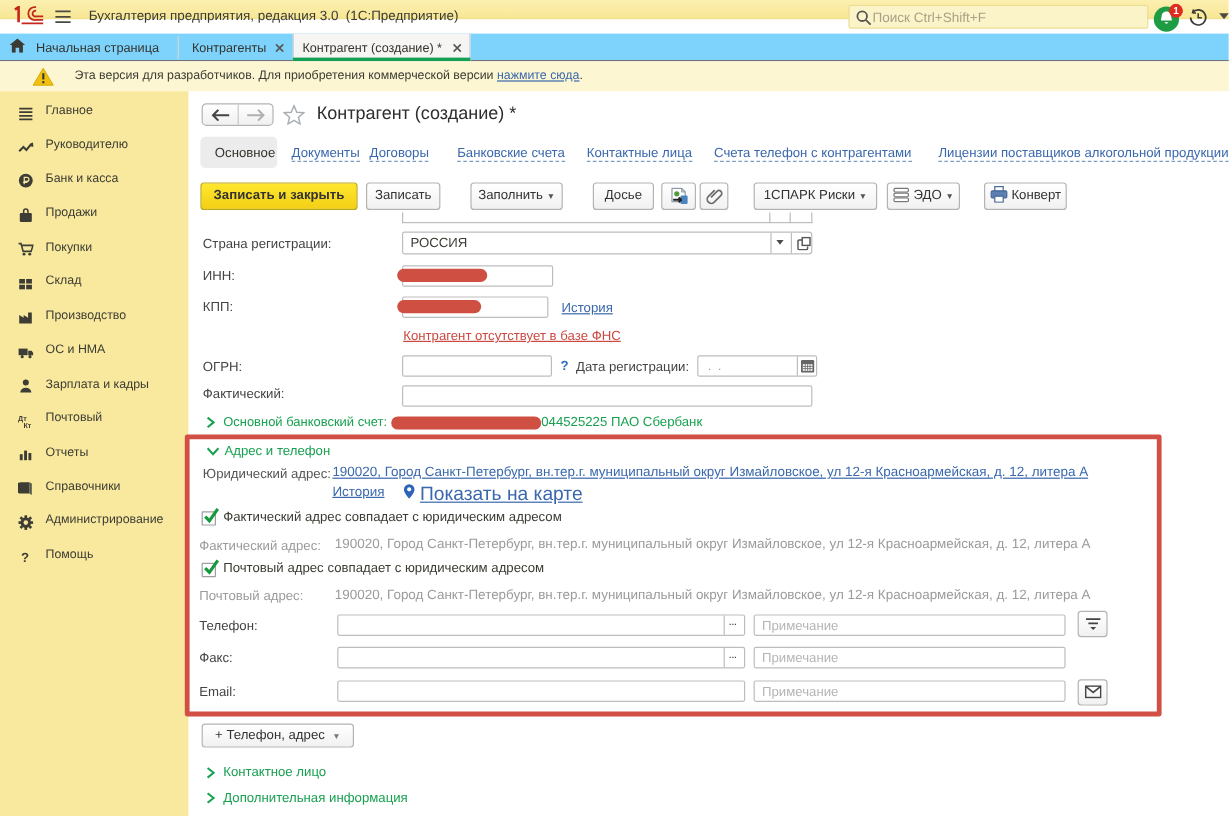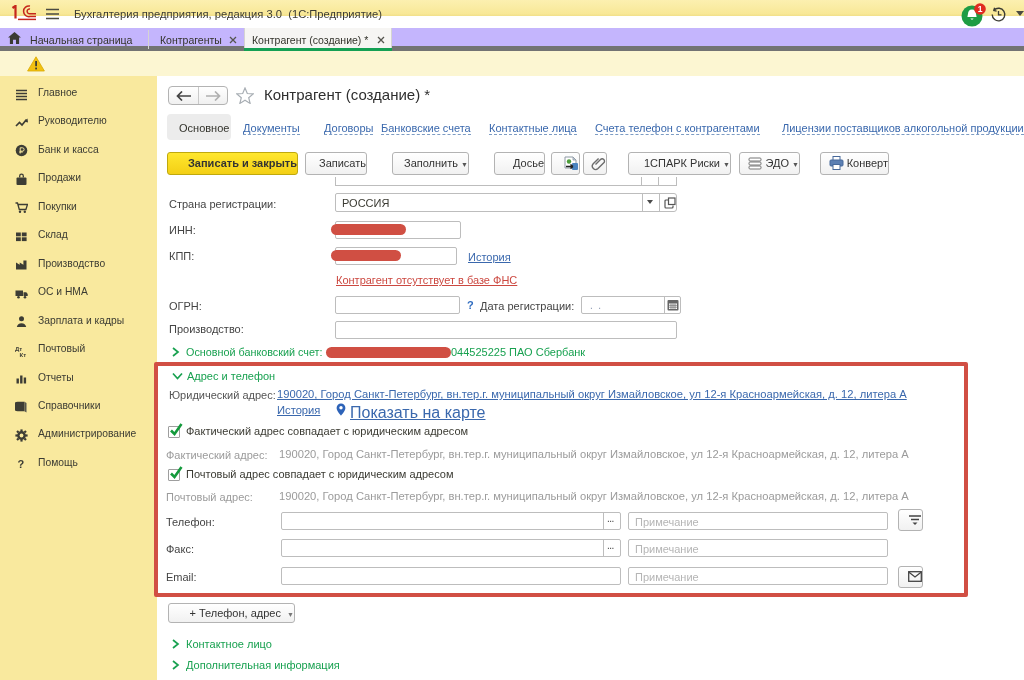--- a/index.html
+++ b/index.html
@@ -1,57 +1,64 @@
 <!DOCTYPE html>
 <html><head><meta charset="utf-8">
 <style>
 *{margin:0;padding:0;box-sizing:border-box}
 html,body{width:1024px;height:680px;overflow:hidden}
 body{font-family:"Liberation Sans",sans-serif;font-size:11px;color:#333;position:relative;background:#fff}
 .abs{position:absolute}
 .lbl{position:absolute;font-size:11px;color:#444;white-space:nowrap}
 .txt{position:absolute;font-size:11px;white-space:nowrap}
 .inp{position:absolute;border:1px solid #bdbdbd;border-radius:2px;background:#fff}
-.btn{position:absolute;border:1px solid #b3b3b3;border-radius:3px;background:linear-gradient(#ffffff,#f1f1f1);font-size:11px;color:#333;text-align:right;white-space:nowrap}
+.btn{position:absolute;border:1px solid #b3b3b3;border-radius:3px;background:linear-gradient(#ffffff,#f1f1f1);font-size:11px;color:#333;text-align:center;white-space:nowrap}
 .blue{color:#3a68ad}
 .green{color:#18a150}
 .gray{color:#9b9b9b}
 .pill{position:absolute;background:#d04f43;border-radius:6px}
 .ul{text-decoration:underline}
 .dashed{border-bottom:1px dashed #7d9cc4}
 </style></head>
 <body>
 
 <div class="abs" style="left:0;top:0;width:1024px;height:16px;background:linear-gradient(#fcf0b0,#f8e898 85%,#f1df8a)">
   <svg class="abs" style="left:11px;top:5px" width="26" height="16" viewBox="0 0 26 16">
     <path d="M1.5 3 L4.5 0.9 L4.5 13.6" fill="none" stroke="#c5271c" stroke-width="2.2"></path>
     <path d="M19 1 A5.4 5.4 0 1 0 19 11.6 L25 11.6" fill="none" stroke="#c5271c" stroke-width="1.5"></path>
     <path d="M19 4 A2.4 2.4 0 1 0 19 8.7 L25 8.7" fill="none" stroke="#c5271c" stroke-width="1.5"></path>
     <path d="M7 14.4 L25 14.4" fill="none" stroke="#c5271c" stroke-width="1.5"></path>
   </svg>
   <svg class="abs" style="left:46px;top:8px" width="13" height="12" viewBox="0 0 13 12">
     <path d="M0 1.5h13M0 6h13M0 10.5h13" stroke="#4a4a42" stroke-width="1.5"></path>
   </svg>
   <div class="txt" style="left:74px;top:8px;font-size:11.2px;color:#3b3b33">Бухгалтерия предприятия, редакция 3.0&nbsp;&nbsp;(1С:Предприятие)</div>
+  <div class="abs" style="left:707px;top:4px;width:250px;height:20px;background:#fbf4c8;border:1px solid #ecdd96;border-radius:2px">
+    <svg class="abs" style="left:5px;top:3px" width="14" height="14" viewBox="0 0 14 14">
+      <circle cx="5.5" cy="5.5" r="4" fill="none" stroke="#555" stroke-width="1.5"></circle>
+      <path d="M8.5 8.5 L12.5 12.5" stroke="#555" stroke-width="1.5"></path>
+    </svg>
+    <div class="txt" style="left:19px;top:4px;color:#aaa287;font-size:11.3px">Поиск Ctrl+Shift+F</div>
+  </div>
   <svg class="abs" style="left:961px;top:3px" width="26" height="24" viewBox="0 0 26 24">
     <circle cx="11" cy="13" r="10.5" fill="#1e9c44"></circle>
     <path d="M11 6.5 c-2.6 0 -4 2 -4 4.3 l-0.6 3.2 h9.2 l-0.6 -3.2 c0 -2.3 -1.4 -4.3 -4 -4.3z" fill="#fff"></path>
     <path d="M9.4 15.6 a1.7 1.7 0 0 0 3.2 0z" fill="#fff"></path>
     <circle cx="19" cy="6" r="5.8" fill="#e02b20"></circle>
     <text x="19" y="8.8" font-size="8.5" font-weight="bold" fill="#fff" text-anchor="middle" font-family="Liberation Sans">1</text>
   </svg>
   <svg class="abs" style="left:990px;top:6px" width="17" height="17" viewBox="0 0 17 17">
     <path d="M2.2 8.5 a6.3 6.3 0 1 0 1.8 -4.4" fill="none" stroke="#3b3b33" stroke-width="1.4"></path>
     <path d="M4.6 1.8 L3.8 4.5 L6.6 5.1" fill="none" stroke="#3b3b33" stroke-width="1.3"></path>
     <path d="M8.5 5 L8.5 8.8 L11.5 8.8" fill="none" stroke="#3b3b33" stroke-width="1.3"></path>
   </svg>
   <div class="abs" style="left:1016px;top:11px;width:0;height:0;border-left:4px solid transparent;border-right:4px solid transparent;border-top:5px solid #4a4a42"></div>
 </div>
 
-<div class="abs" style="left:0;top:28px;width:1024px;height:23px;background:#c4b5fd;border-bottom:5px solid #737373">
+<div class="abs" style="left:0;top:28px;width:1024px;height:23px;background:#7dd3fc;border-bottom:1px solid #737373">
   <svg class="abs" style="left:8px;top:4px" width="13" height="12" viewBox="0 0 14 13">
     <path d="M7 0 L14 6 L12 6 L12 13 L8.6 13 L8.6 8.5 L5.4 8.5 L5.4 13 L2 13 L2 6 L0 6 Z" fill="#3b3b33"></path>
   </svg>
   <div class="txt" style="left:30px;top:6px;font-size:10.6px;color:#33332c">Начальная страница</div>
   <div class="abs" style="left:148px;top:2px;width:1px;height:19px;background:#d5d4d2"></div>
   <div class="txt" style="left:160px;top:6px;font-size:10.5px;color:#33332c">Контрагенты</div>
   <svg class="abs" style="left:229px;top:8px" width="8" height="8" viewBox="0 0 8 8">
       <path d="M1 1 L7 7 M7 1 L1 7" stroke="#55554f" stroke-width="1.3"></path>
     </svg>
   <div class="abs" style="left:244px;top:0;width:148px;height:23px;background:#f6f5f3;border-left:1px solid #d5d4d2;border-right:1px solid #d5d4d2"></div>
@@ -61,20 +68,21 @@
     </svg>
   <div class="abs" style="left:244px;top:20px;width:148px;height:3px;background:#14a053"></div>
 </div>
 
 <div class="abs" style="left:0;top:51px;width:1024px;height:25px;background:#fcf6d2">
   <svg class="abs" style="left:27px;top:5px" width="18" height="16" viewBox="0 0 18 16">
     <path d="M9 0.8 L17.4 15 L0.6 15 Z" fill="#f2c011" stroke="#d8a800" stroke-width="0.8" stroke-linejoin="round"></path>
     <rect x="8.2" y="5" width="1.8" height="5.2" fill="#3d3d35"></rect>
     <rect x="8.2" y="11.6" width="1.8" height="1.8" fill="#3d3d35"></rect>
   </svg>
+  <div class="txt" style="left:62px;top:7px;font-size:10.3px;color:#3b3b33">Эта версия для разработчиков. Для приобретения коммерческой версии <span class="blue ul">нажмите сюда</span>.</div>
 </div>
 
 <div class="abs" style="left:0;top:76px;width:157px;height:604px;background:#f9e99e"></div>
 <svg class="abs" style="left:15px;top:87.5px" width="13" height="13" viewBox="0 0 13 13">
     <path d="M1 2.5h11M1 5.5h11M1 8.5h11M1 11.5h11" stroke="#3d3d35" stroke-width="1.4"></path>
   </svg>
 <div class="abs" style="left:38px;top:87px;font-size:10.3px;color:#3b3b33;white-space:nowrap">Главное</div>
 <svg class="abs" style="left:15px;top:115.95px" width="13" height="13" viewBox="0 0 13 13">
     <path d="M1 10 L4.5 6.5 L7 9 L11.5 3.5" fill="none" stroke="#3d3d35" stroke-width="1.7"></path>
     <path d="M12.5 2.5 l0.5 4 l-4 -1z" fill="#3d3d35"></path>
@@ -163,21 +171,21 @@
     </svg>
 </div>
 <svg class="abs" style="left:236px;top:87px" width="18" height="17" viewBox="0 0 18 17">
   <path d="M9 1 L11.3 6.5 L17.2 6.9 L12.7 10.7 L14.1 16.4 L9 13.3 L3.9 16.4 L5.3 10.7 L0.8 6.9 L6.7 6.5 Z" fill="#fff" stroke="#a8aeb4" stroke-width="1.2"></path>
 </svg>
 <div class="txt" style="left:264px;top:86px;font-size:15px;color:#2e2e2e">Контрагент (создание) *</div>
 
 <div class="abs" style="left:167px;top:114px;width:64px;height:26px;background:#ececec;border-radius:4px"></div>
 <div class="txt" style="left:179px;top:122px;color:#33332c">Основное</div>
 <div class="txt blue" style="left:243px;top:122px"><span class="dashed">Документы</span></div>
-<div class="txt blue" style="left:324px;top:122px"><span class="dashed">Договоры</span></div>
+<div class="txt blue" style="left:308px;top:122px"><span class="dashed">Договоры</span></div>
 <div class="txt blue" style="left:381px;top:122px"><span class="dashed">Банковские счета</span></div>
 <div class="txt blue" style="left:489px;top:122px"><span class="dashed">Контактные лица</span></div>
 <div class="txt blue" style="left:595px;top:122px"><span class="dashed">Счета телефон с контрагентами</span></div>
 <div class="txt blue" style="left:782px;top:122px"><span class="dashed">Лицензии поставщиков алкогольной продукции</span></div>
 
 <div class="btn" style="left:167px;top:152px;width:131px;height:23px;background:linear-gradient(#ffe72e,#f3cf15);border-color:#bfa90e;font-weight:bold;line-height:21px">Записать и закрыть</div>
 <div class="btn" style="left:305px;top:152px;width:62px;height:23px;line-height:21px">Записать</div>
 <div class="btn" style="left:392px;top:152px;width:77px;height:23px;line-height:21px">Заполнить <span style="font-size:7px;color:#555">▼</span></div>
 <div class="btn" style="left:494px;top:152px;width:51px;height:23px;line-height:21px">Досье</div>
 <div class="btn" style="left:551px;top:152px;width:29px;height:23px">
@@ -242,21 +250,21 @@
 <div class="inp" style="left:581px;top:296px;width:100px;height:18px">
   <div class="abs" style="left:8px;top:3px;font-size:10px;color:#8a97b0">.&nbsp;&nbsp;.</div>
   <div class="abs" style="left:82px;top:0;width:1px;height:16px;background:#bdbdbd"></div>
   <svg class="abs" style="left:85px;top:2px" width="12" height="12" viewBox="0 0 12 12">
     <rect x="0.5" y="1" width="11" height="10.5" rx="1" fill="#666"></rect>
     <rect x="2" y="4.5" width="8" height="5.5" fill="#fff"></rect>
     <path d="M2 6.3 h8 M2 8.2 h8 M4 4.5 v5.5 M6 4.5 v5.5 M8 4.5 v5.5" stroke="#666" stroke-width="0.7"></path>
   </svg>
 </div>
 
-<div class="lbl" style="left:169px;top:323px">Производство:</div>
+<div class="lbl" style="left:169px;top:323px">Фактический:</div>
 <div class="inp" style="left:335px;top:321px;width:342px;height:18px"></div>
 
 <svg class="abs" style="left:171px;top:347px" width="9" height="10" viewBox="0 0 9 10">
     <path d="M2 1 L7 5 L2 9" fill="none" stroke="#18a150" stroke-width="1.7"></path>
   </svg>
 <div class="txt green" style="left:186px;top:346px;font-size:10.8px">Основной банковский счет:</div>
 <div class="pill" style="left:326px;top:347px;width:125px;height:11px"></div>
 <div class="txt green" style="left:451px;top:346px">044525225 ПАО Сбербанк</div>
 
 <div class="abs" style="left:154px;top:362px;width:814px;height:235px;border:4px solid #d14f44;border-radius:2px;z-index:50"></div>

